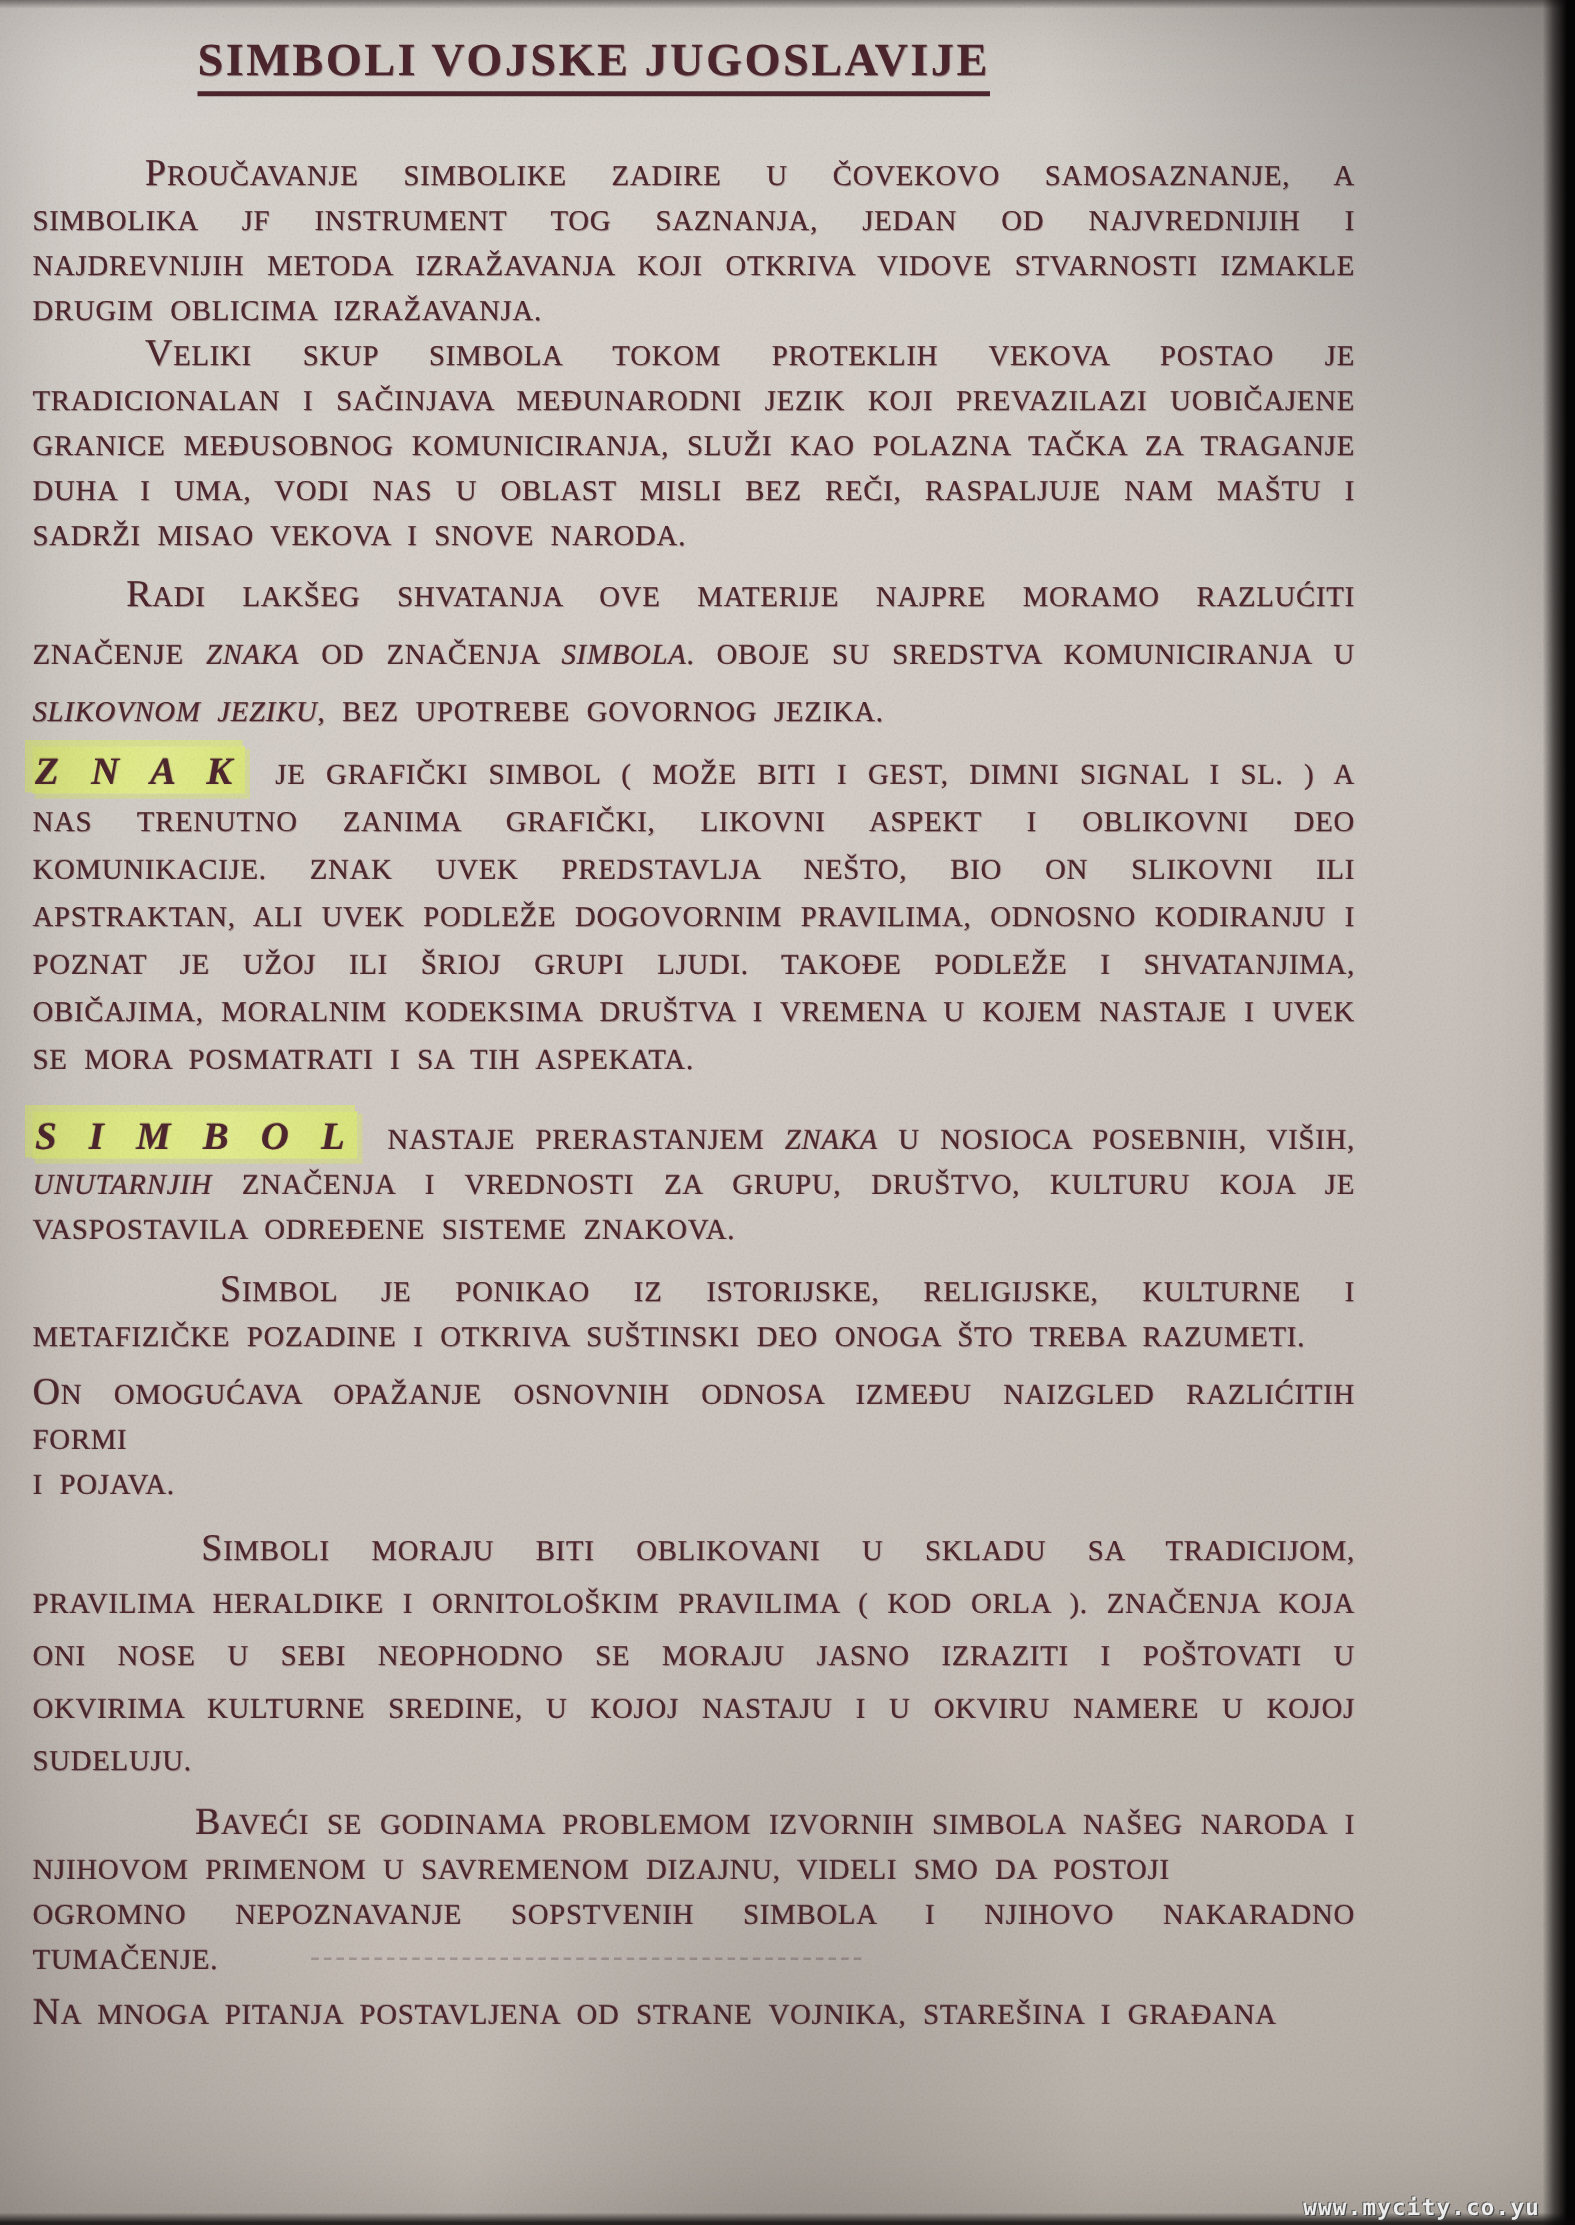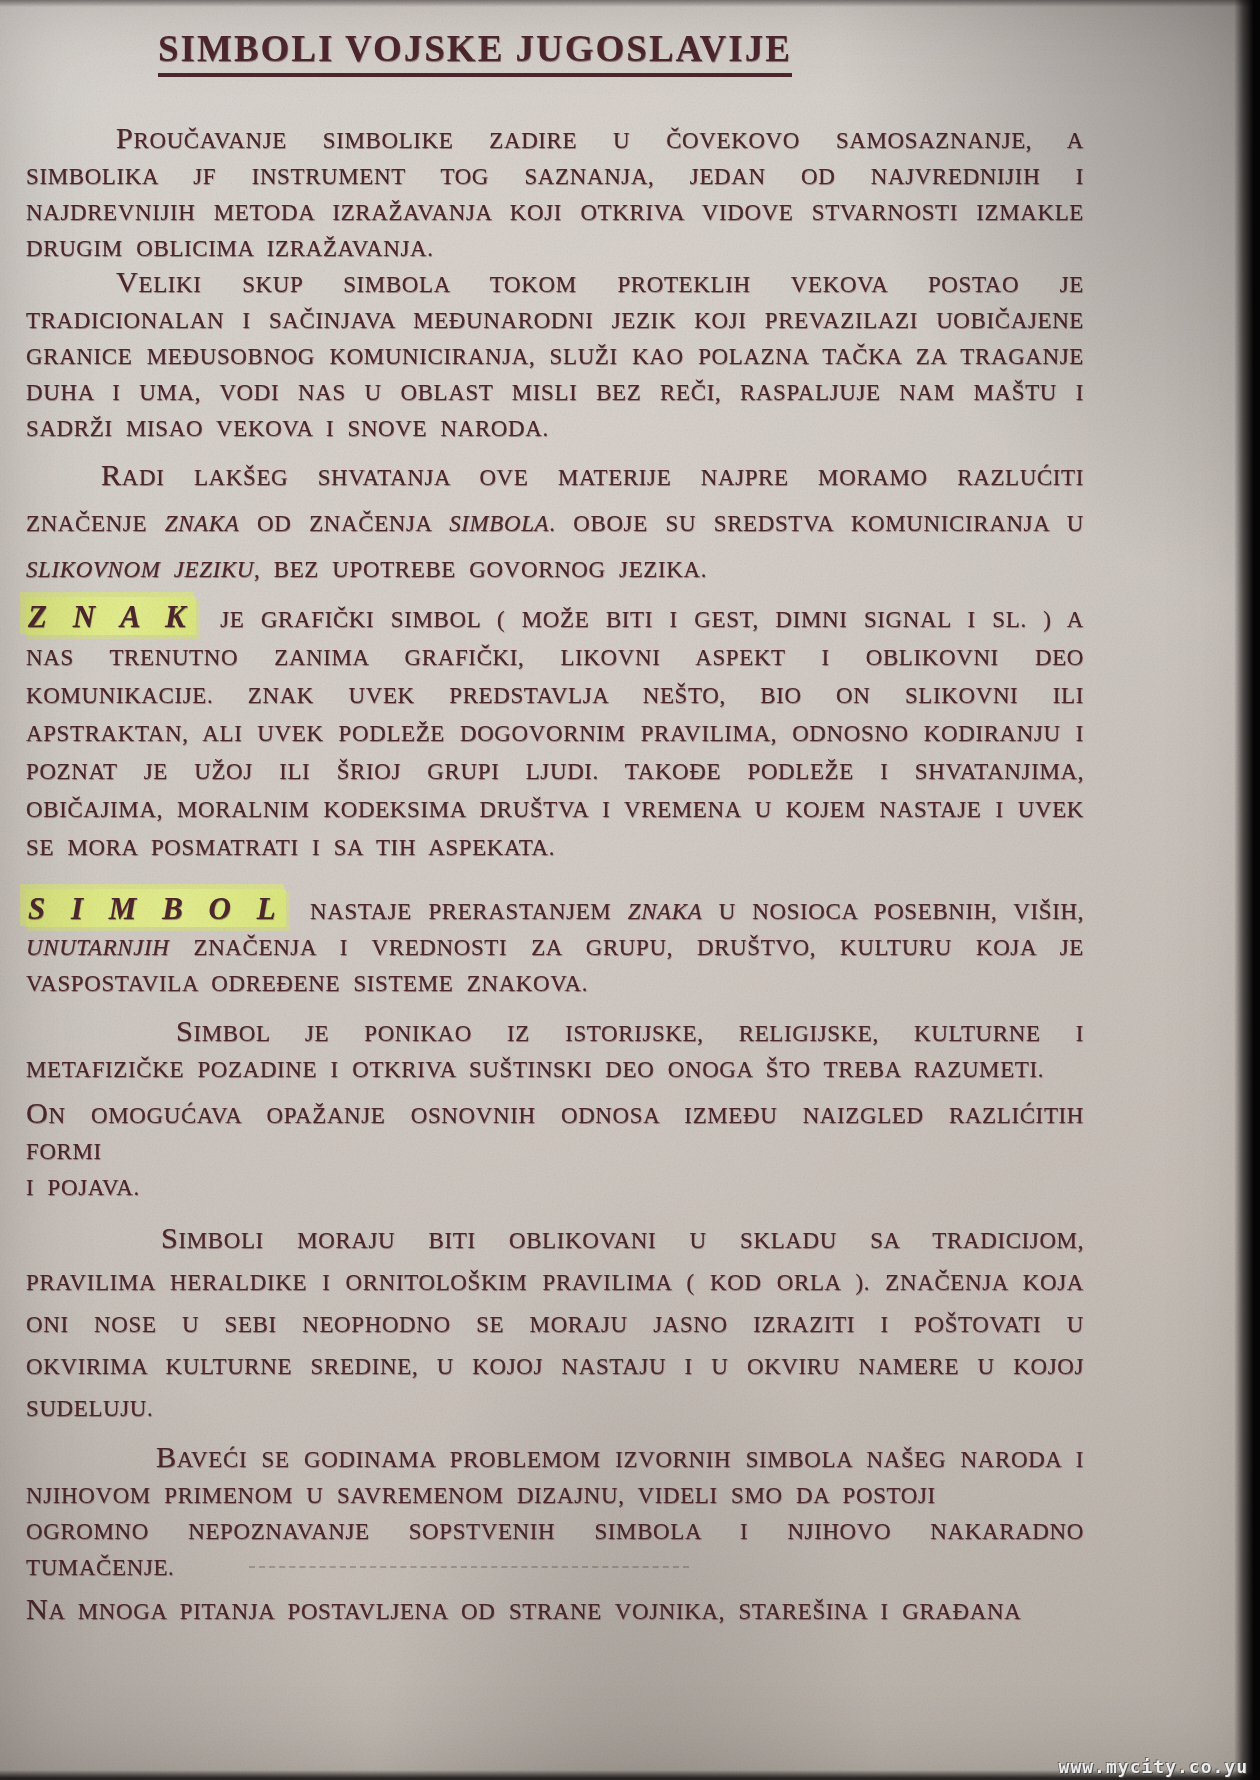--- a/index.html
+++ b/index.html
@@ -73,21 +73,21 @@
     box-shadow:-4px -3px 0 2px rgba(220,232,126,0.75), 3px 3px 0 1px rgba(215,228,120,0.55);
     padding:2px 6px 1px 2px;margin-right:8px;
   }
   .seg-dash{
     display:inline-block;width:440px;height:0;
     margin-left:75px;vertical-align:7px;
     border-top:2px dashed rgba(92,70,76,0.42);
     opacity:.8;
   }
   .watermark{
-    position:absolute;right:12px;bottom:3px;
+    position:absolute;right:28px;bottom:3px;
     font-family:"DejaVu Sans Mono",monospace;
     font-weight:bold;font-size:18px;letter-spacing:1px;
     color:#ececec;
     text-shadow:1px 1px 0 #4a4a4a, -1px -1px 0 rgba(60,60,60,0.6);
     text-align:center;
   }
 </style>
 </head>
 <body>
 

